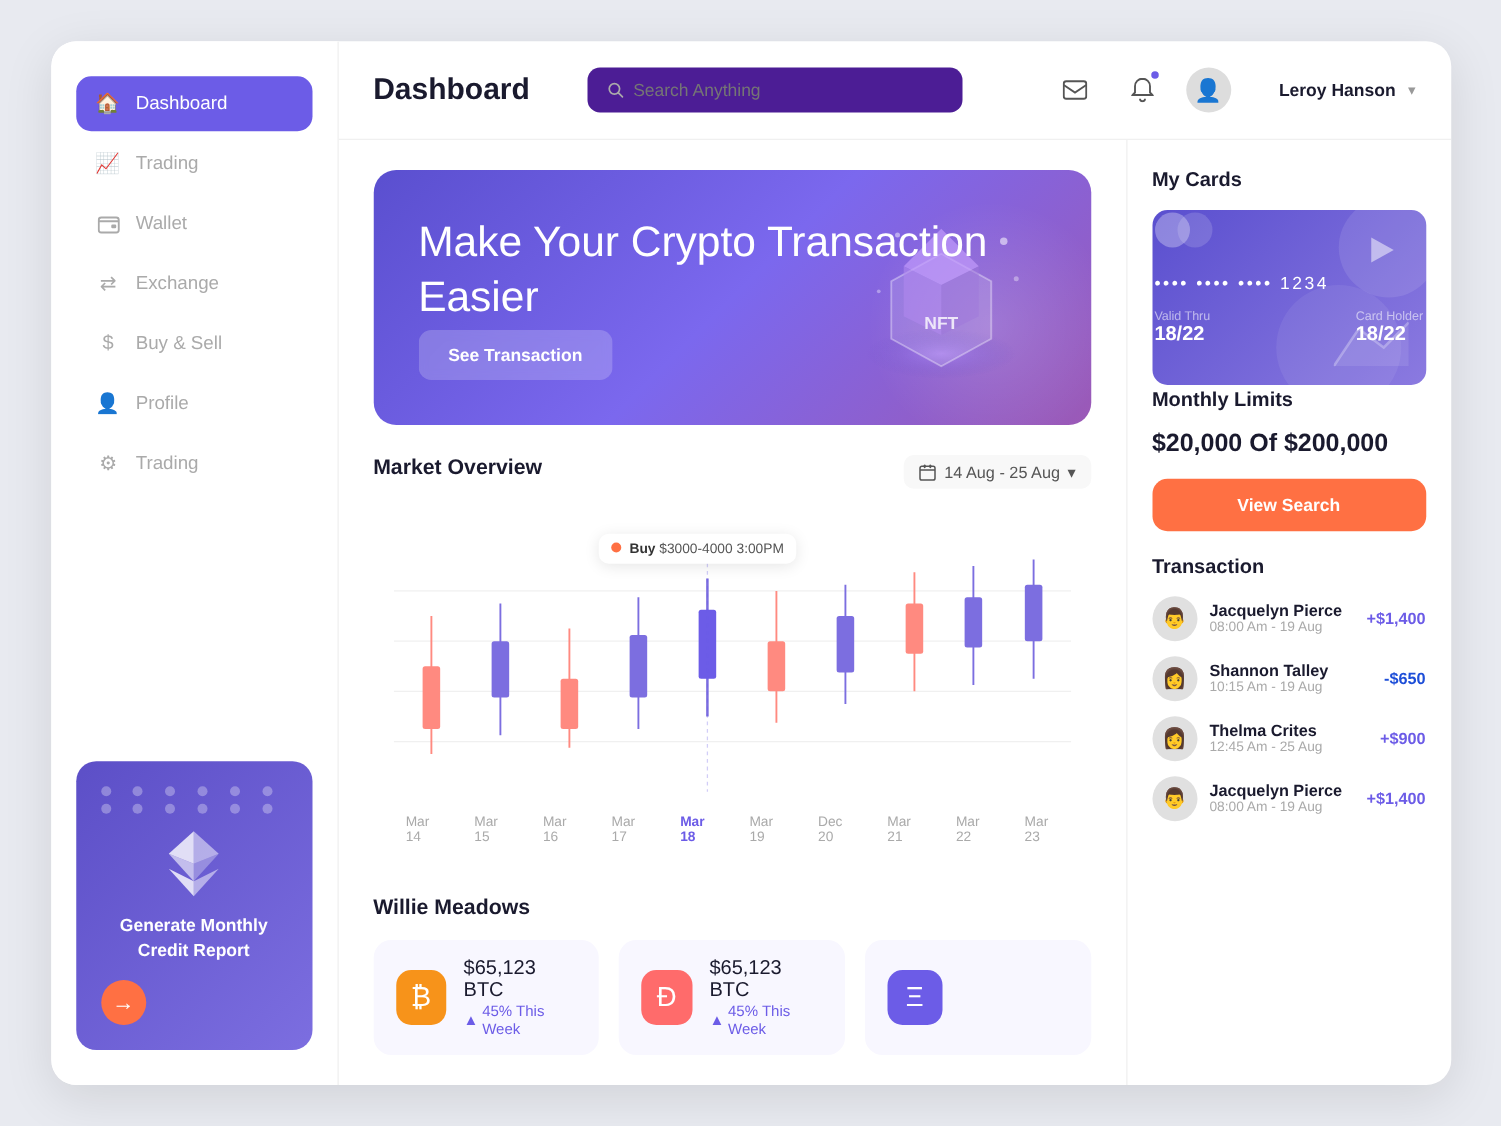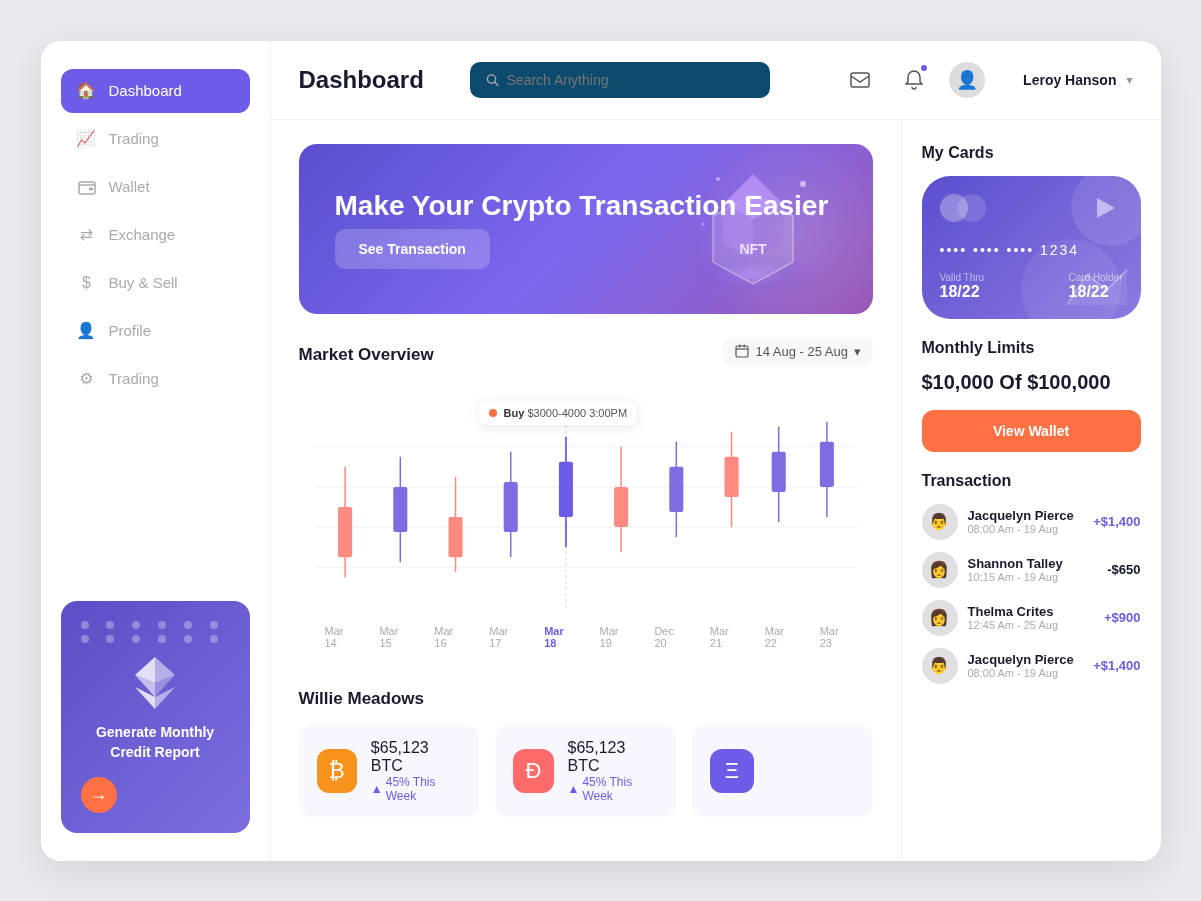--- a/index.html
+++ b/index.html
@@ -144,21 +144,21 @@
     .header-title {
       font-size: 24px;
       font-weight: 700;
       color: #1a1a2e;
       flex-shrink: 0;
     }
     .search-bar {
       flex: 1;
       display: flex;
       align-items: center;
-      background: #0c4a6e;
+      background: #4c1d95;
       border-radius: 10px;
       padding: 10px 16px;
       gap: 8px;
       max-width: 300px;
       margin: 0 auto;
     }
     .search-bar input {
       border: none;
       background: transparent;
       outline: none;
@@ -245,22 +245,22 @@
       color: #fff;
       position: relative;
       overflow: hidden;
       margin-bottom: 24px;
       min-height: 170px;
       display: flex;
       align-items: center;
     }
     .hero-text { z-index: 2; position: relative; }
     .hero-title {
-      font-size: 28px;
-      font-weight: 700;
+      font-size: 34px;
+      font-weight: 400;
       line-height: 1.3;
       margin-bottom: 4px;
     }
     .hero-btn {
       background: rgba(255,255,255,0.2);
       border: none;
       color: #fff;
       padding: 12px 24px;
       border-radius: 10px;
       font-size: 14px;
@@ -283,21 +283,21 @@
       bottom: -20px;
       width: 200px;
       height: 200px;
       background: radial-gradient(circle, rgba(255,255,255,0.15) 0%, transparent 70%);
       border-radius: 50%;
     }
 
     
     .section-header {
       display: flex;
-      align-items: flex-end;
+      align-items: flex-start;
       justify-content: space-between;
       margin-bottom: 16px;
       gap: 20px;
     }
     .section-title {
       font-size: 17px;
       font-weight: 700;
       color: #1a1a2e;
     }
     .date-filter {
@@ -397,24 +397,24 @@
 
     
     .panel-section-title {
       font-size: 16px;
       font-weight: 700;
       color: #1a1a2e;
       margin-bottom: 14px;
     }
     .card-visual {
       background: linear-gradient(135deg, #5a4fcf 0%, #8b7ae0 100%);
-      border-radius: 28px;
-      padding: 18px;
+      border-radius: 12px;
+      padding: 2px;
       color: #fff;
-      margin-bottom: 20px;
+      margin-bottom: 4px;
       position: relative;
       overflow: hidden;
       min-height: 140px;
     }
     .card-visual-bg {
       position: absolute;
       right: -10px;
       top: -10px;
       width: 80px;
       height: 80px;
@@ -506,21 +506,21 @@
       font-size: 16px;
     }
     .trans-info { flex: 1; }
     .trans-name { font-size: 13px; font-weight: 600; color: #1a1a2e; }
     .trans-time { font-size: 11px; color: #aaa; }
     .trans-amount {
       font-size: 13px;
       font-weight: 700;
     }
     .amount-pos { color: #6c5ce7; }
-    .amount-neg { color: #0f172a; }
+    .amount-neg { color: #1d4ed8; }
   </style>
 </head>
 <body>
 
 <div class="app-container">
 
   <aside class="sidebar">
 
     <nav class="nav-items">
       <div class="nav-item active">
@@ -791,23 +791,23 @@
             <div>
               <div class="card-info-label">Card Holder</div>
               <div class="card-info-value">18/22</div>
             </div>
           </div>
         </div>
 
         
         <div class="monthly-limits">
           <div class="panel-section-title">Monthly Limits</div>
-          <div class="limits-amount">$10,000 Of $100,000</div>
-        </div>
-        <button class="view-details-btn">View Wallet</button>
+          <div class="limits-amount">$20,000 Of $200,000</div>
+        </div>
+        <button class="view-details-btn">View Search</button>
 
         
         <div class="panel-section-title">Transaction</div>
         <div class="transaction-list">
           <div class="transaction-item">
             <div class="trans-avatar">👨</div>
             <div class="trans-info">
               <div class="trans-name">Jacquelyn Pierce</div>
               <div class="trans-time">08:00 Am - 19 Aug</div>
             </div>

